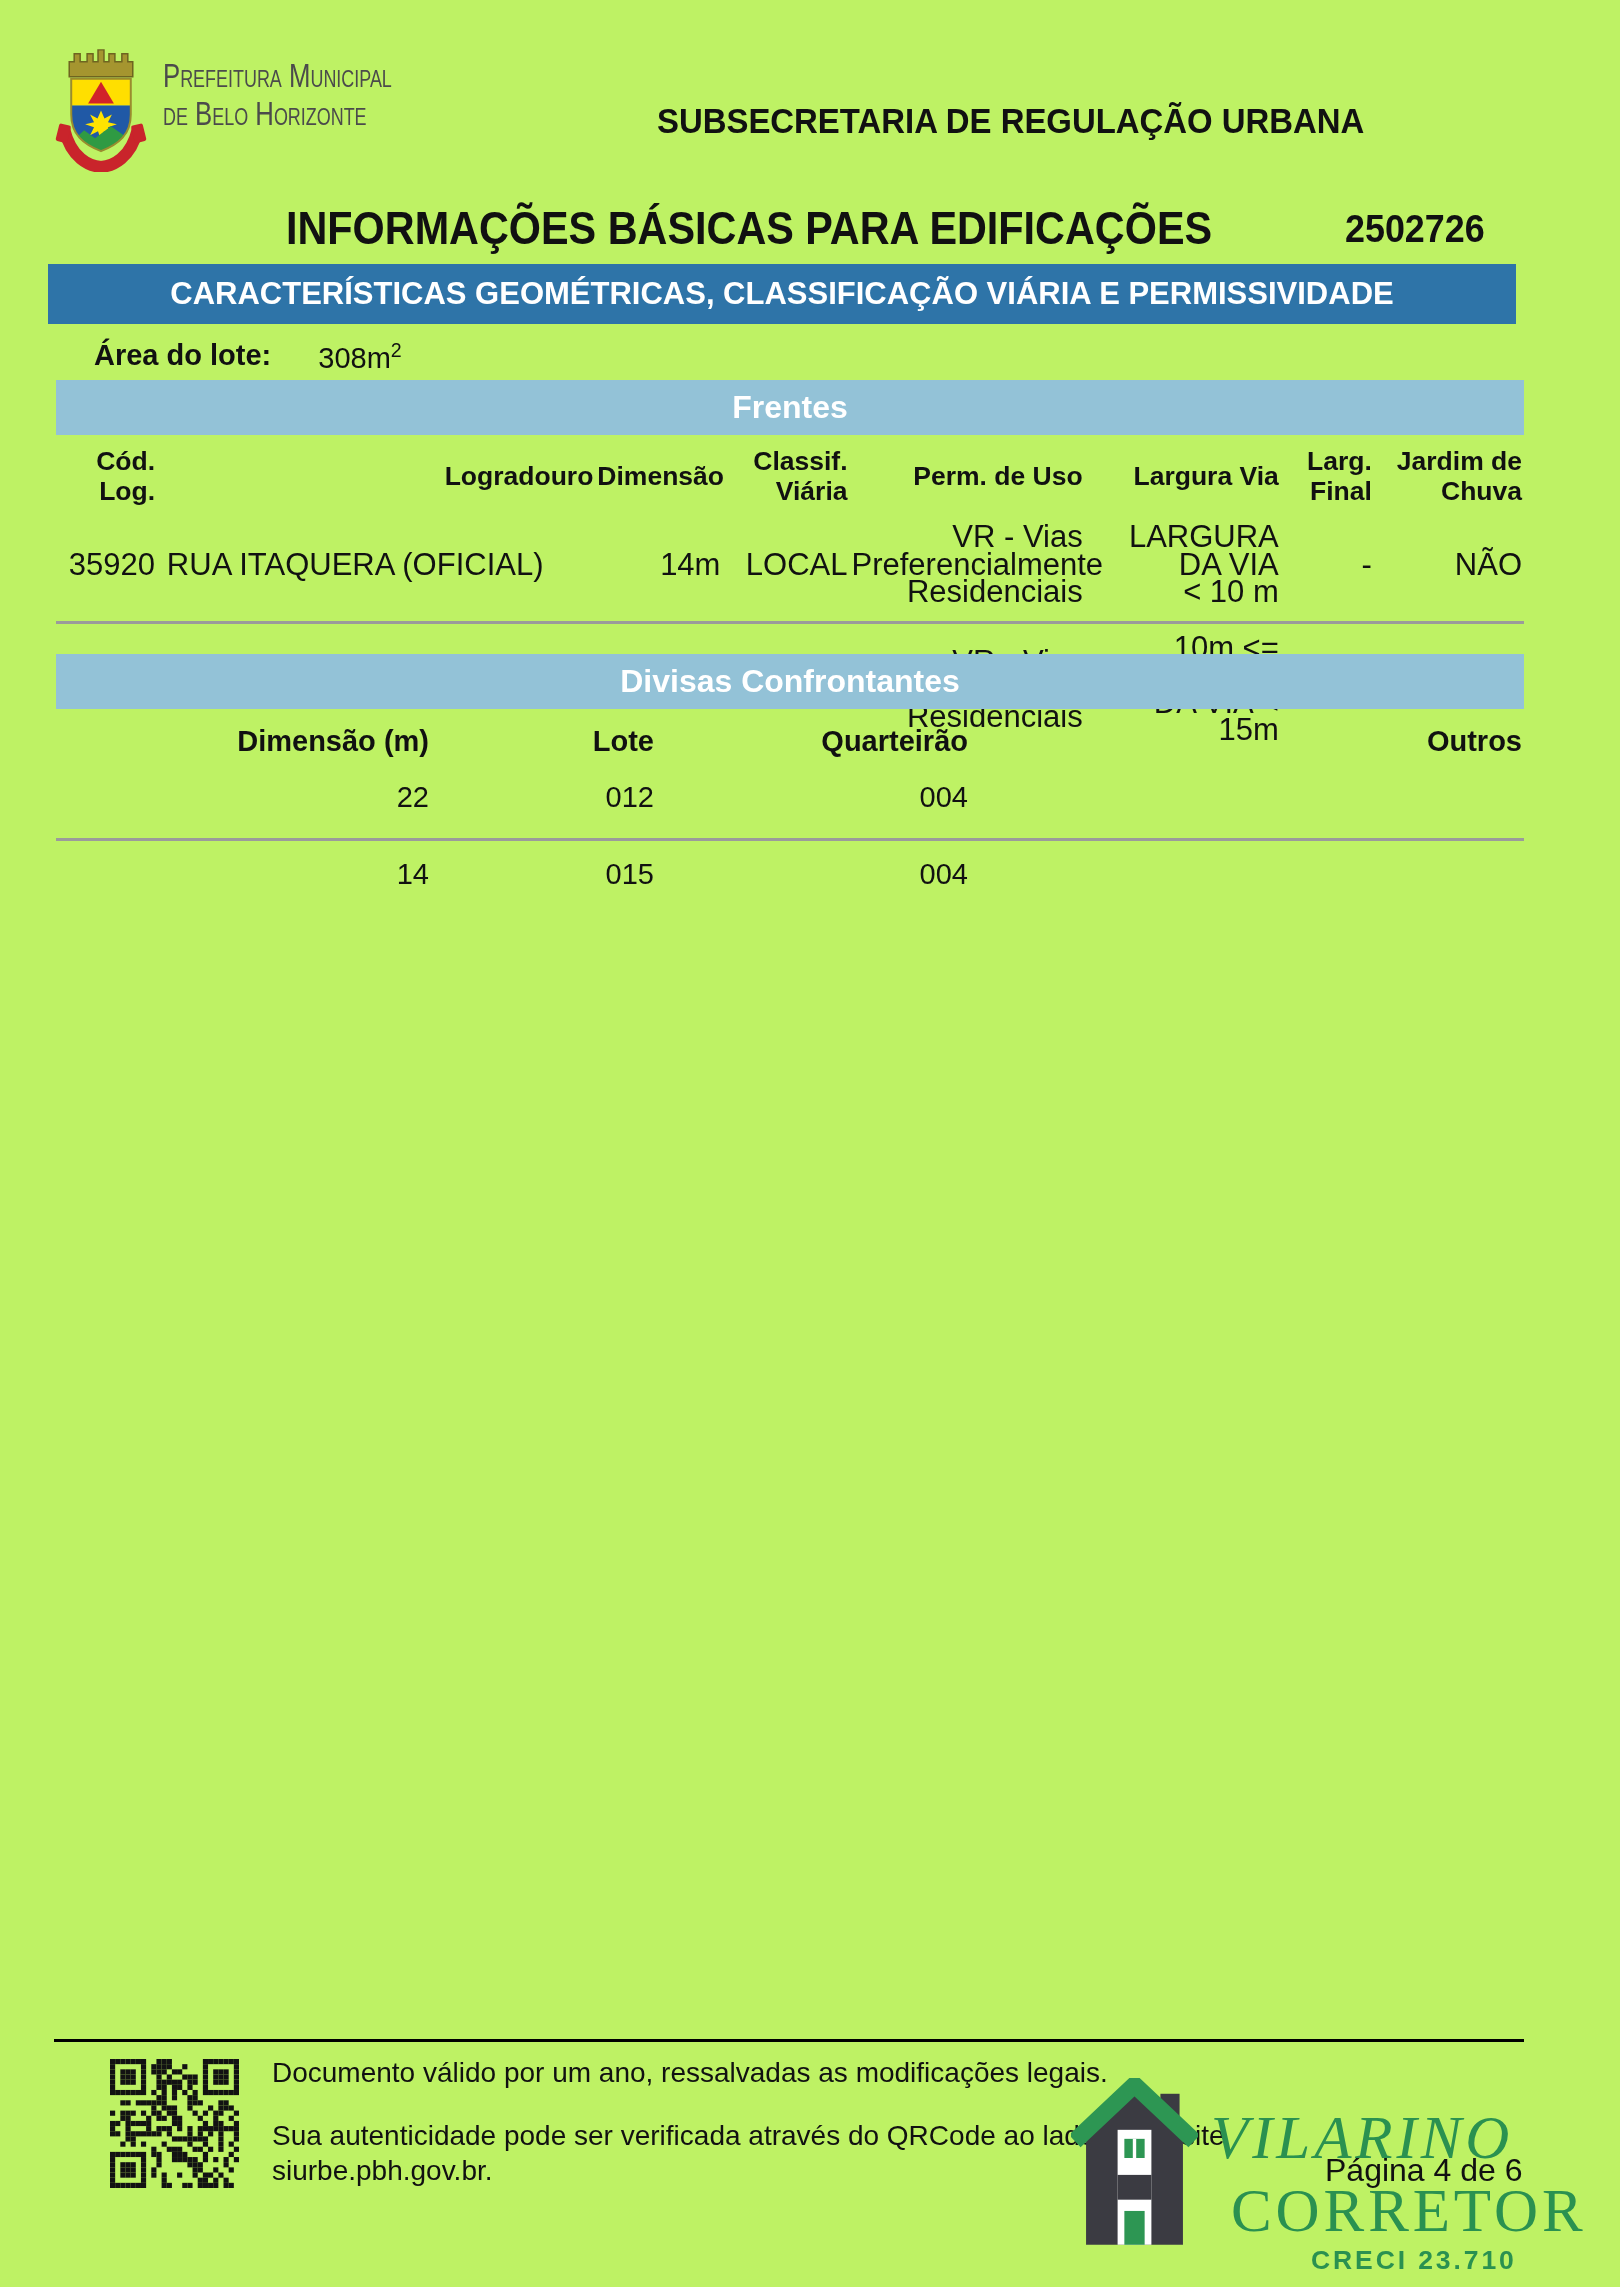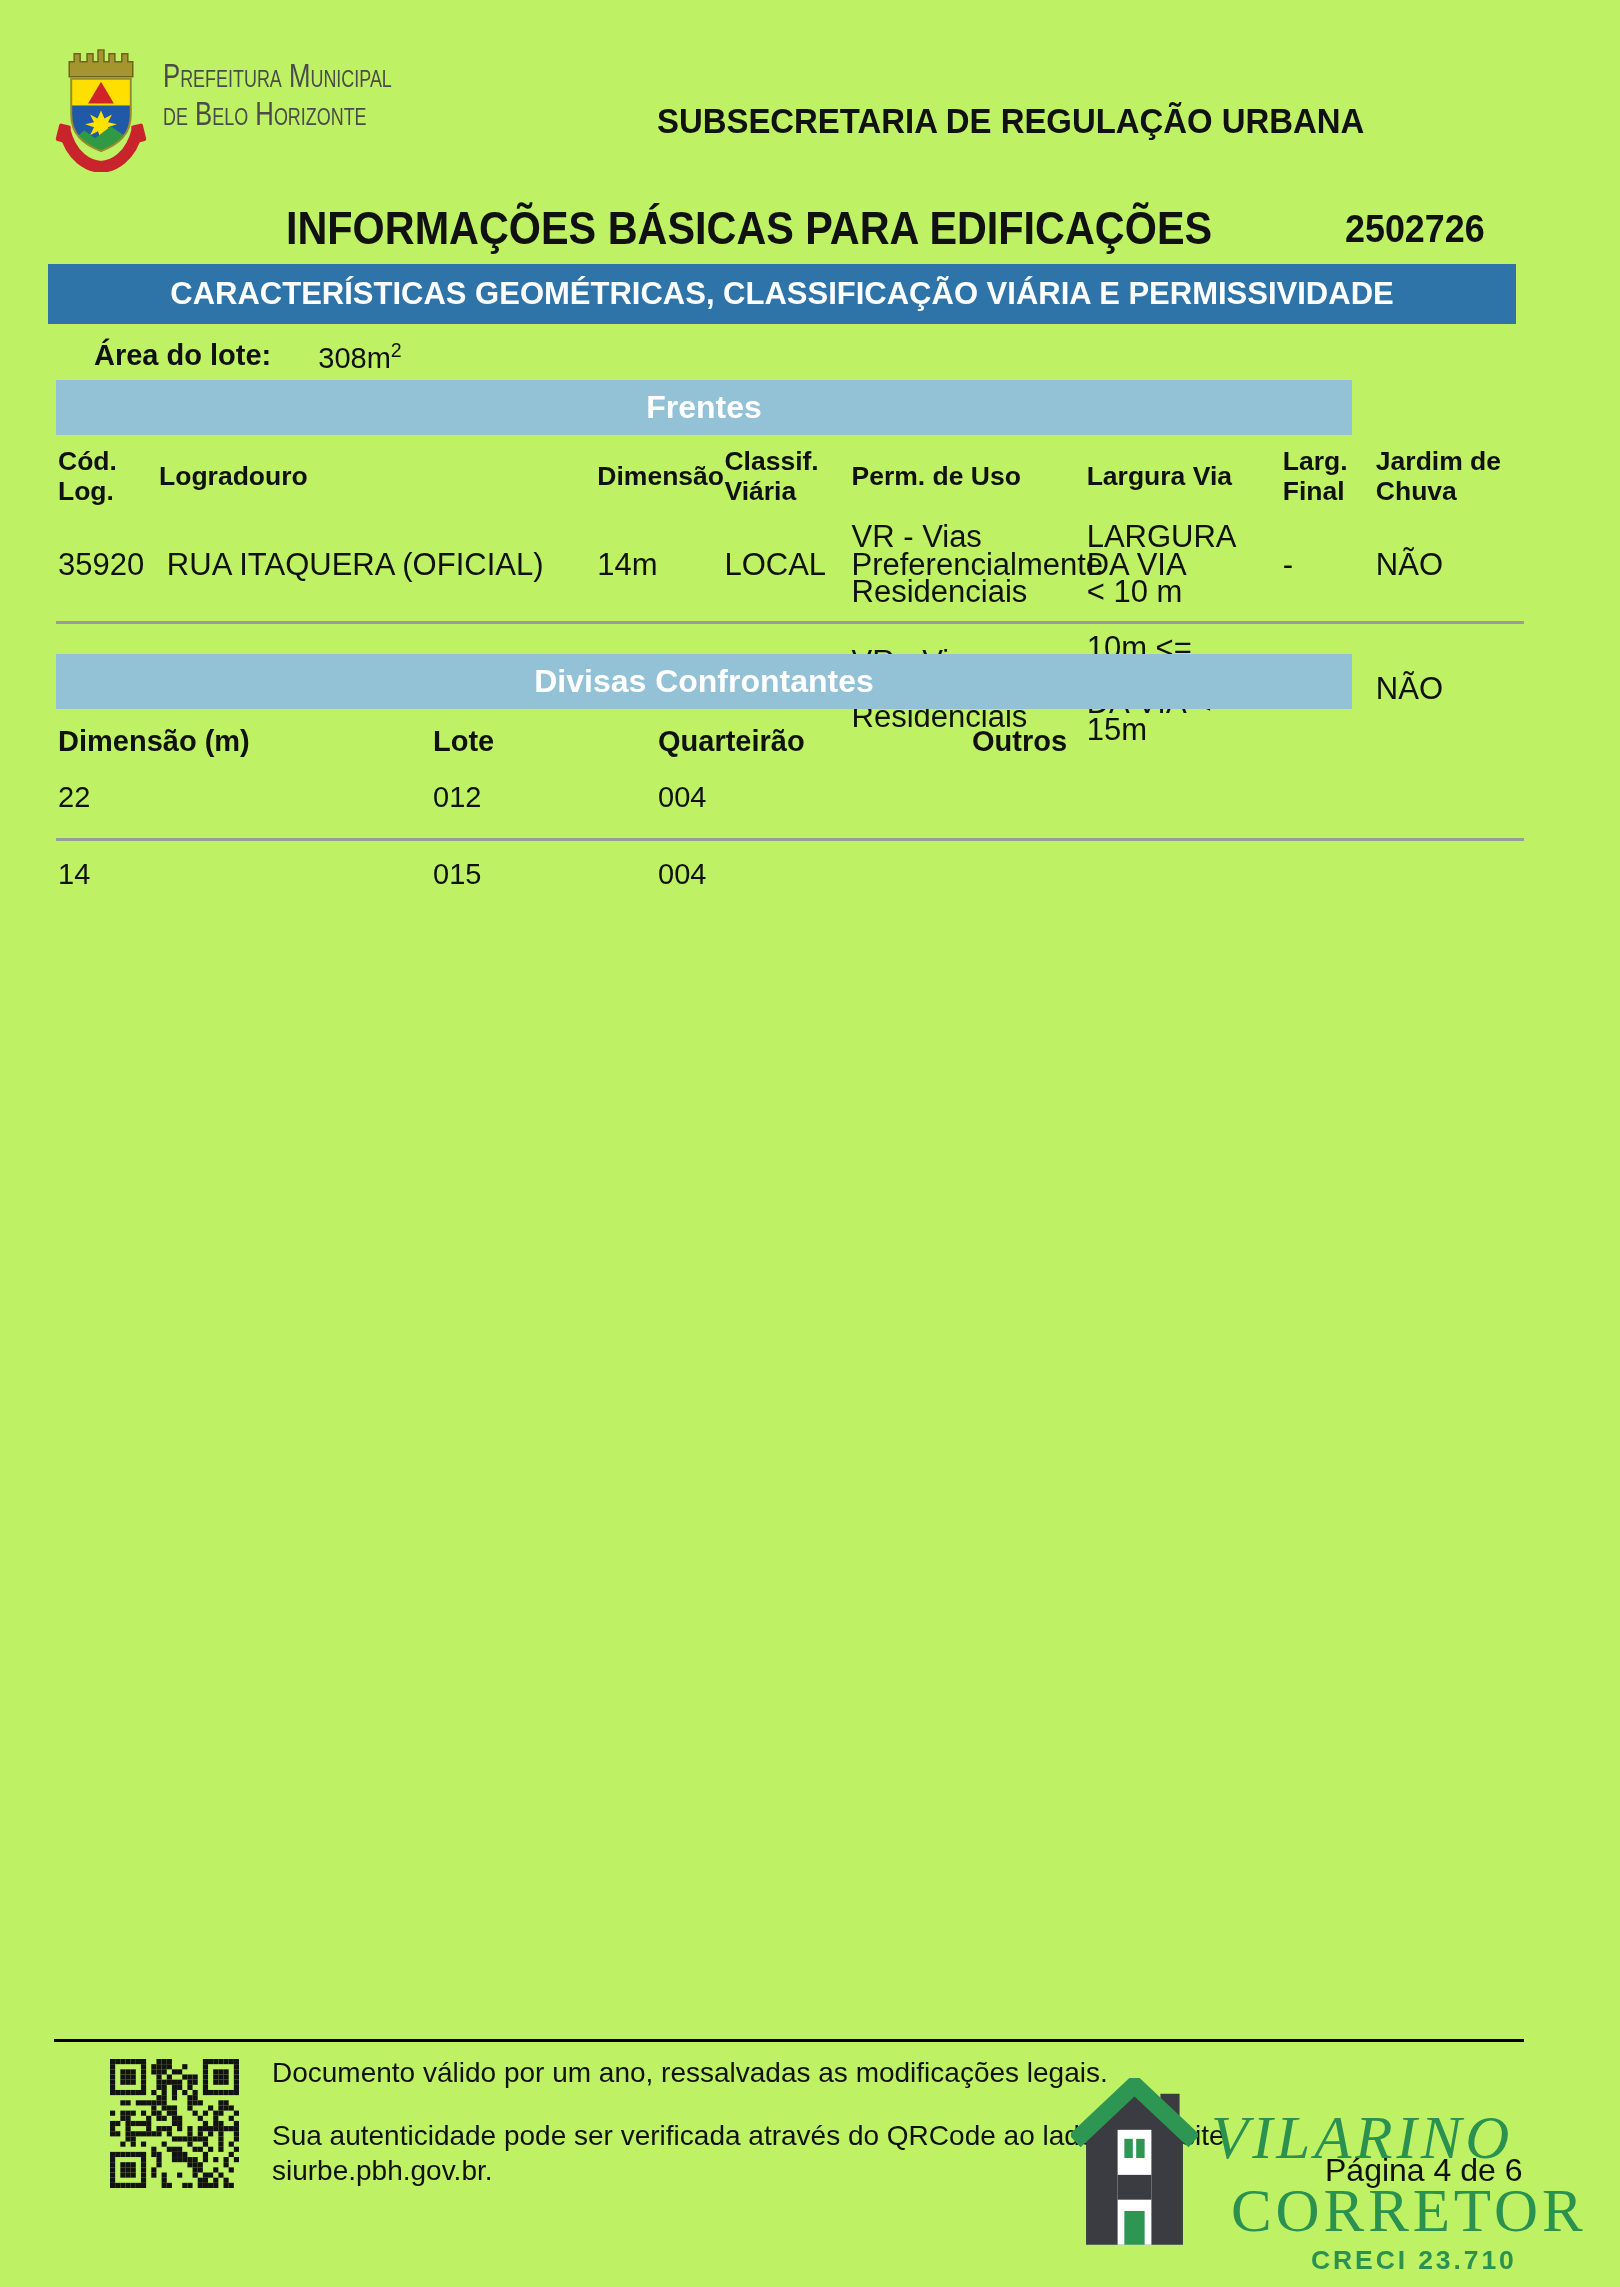--- a/index.html
+++ b/index.html
@@ -40,30 +40,30 @@
     position:absolute;left:48px;top:264px;width:1468px;height:60px;
     background:var(--section-bar);color:#fff;font-size:31px;font-weight:bold;
     display:flex;align-items:center;justify-content:center;white-space:nowrap;
   }
   .lot-area{position:absolute;left:83px;top:339px;font-size:29px;display:flex;}
   .lot-area .lbl{font-weight:bold;margin-left:11px;}
   .lot-area .val{margin-left:47px;}
   .lot-area sup{font-size:19.6px;vertical-align:super;}
   
   .sub-bar{
-    position:absolute;left:56px;width:1296px;height:55px;
+    position:absolute;left:56px;width:1468px;height:55px;
     background:var(--subsection-bar);color:#fff;font-size:32px;font-weight:bold;
     display:flex;align-items:center;justify-content:center;
   }
   .frentes-bar{top:380px;}
   .divisas-bar{top:654px;}
   table{border-collapse:collapse;table-layout:fixed;position:absolute;left:56px;width:1468px;}
   .frentes-table{top:434px;}
   .divisas-table{top:709px;}
-  th,td{white-space:pre-line;vertical-align:middle;text-align:left;}
+  th,td{white-space:pre-line;vertical-align:middle;text-align:right;}
   .frentes-table th{font-size:26.5px;font-weight:bold;line-height:30px;padding:11.8px 2px 7.8px;}
   .frentes-table td{font-size:31px;line-height:27.4px;padding:9.8px 2px 15.7px;}
   .frentes-table td.cell-logradouro{text-align:left;padding-left:9.8px;}
   .divisas-table th{font-size:29px;font-weight:bold;padding:15.7px 2px 5.9px;}
   .divisas-table td{font-size:29px;padding:17.6px 2px 23.5px;}
   tbody tr + tr td{border-top:3.9px solid var(--divider);}
   
   .footer-rule{position:absolute;left:54px;top:2039px;width:1470px;height:2.9px;background:#000;}
   .qr{position:absolute;left:110px;top:2059px;width:129px;height:129px;z-index:1;}
   .qr svg{width:100%;height:100%;}

